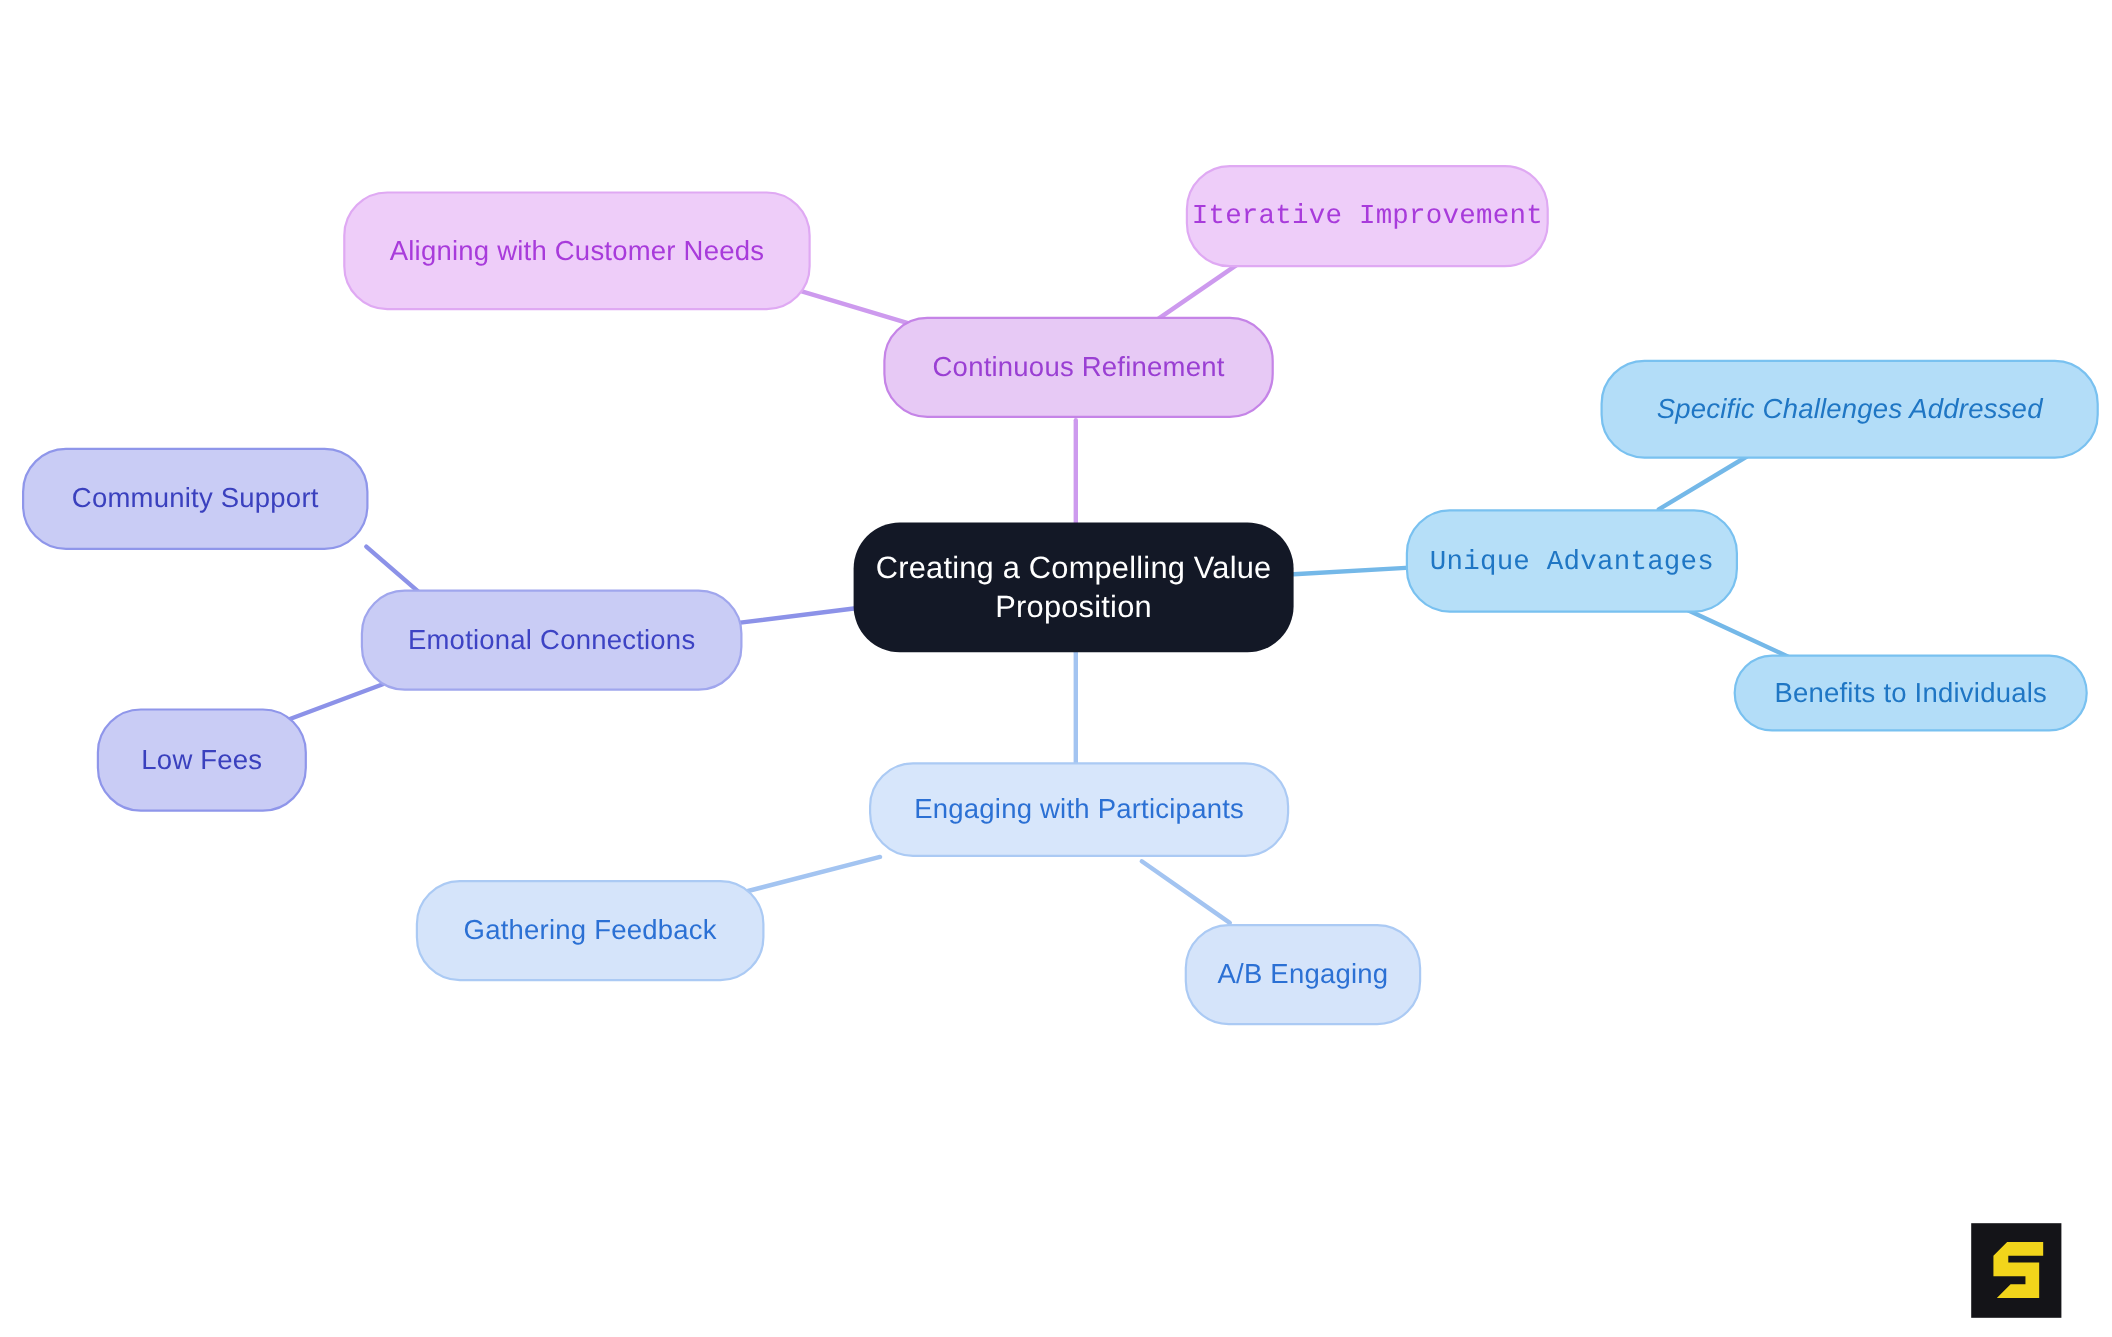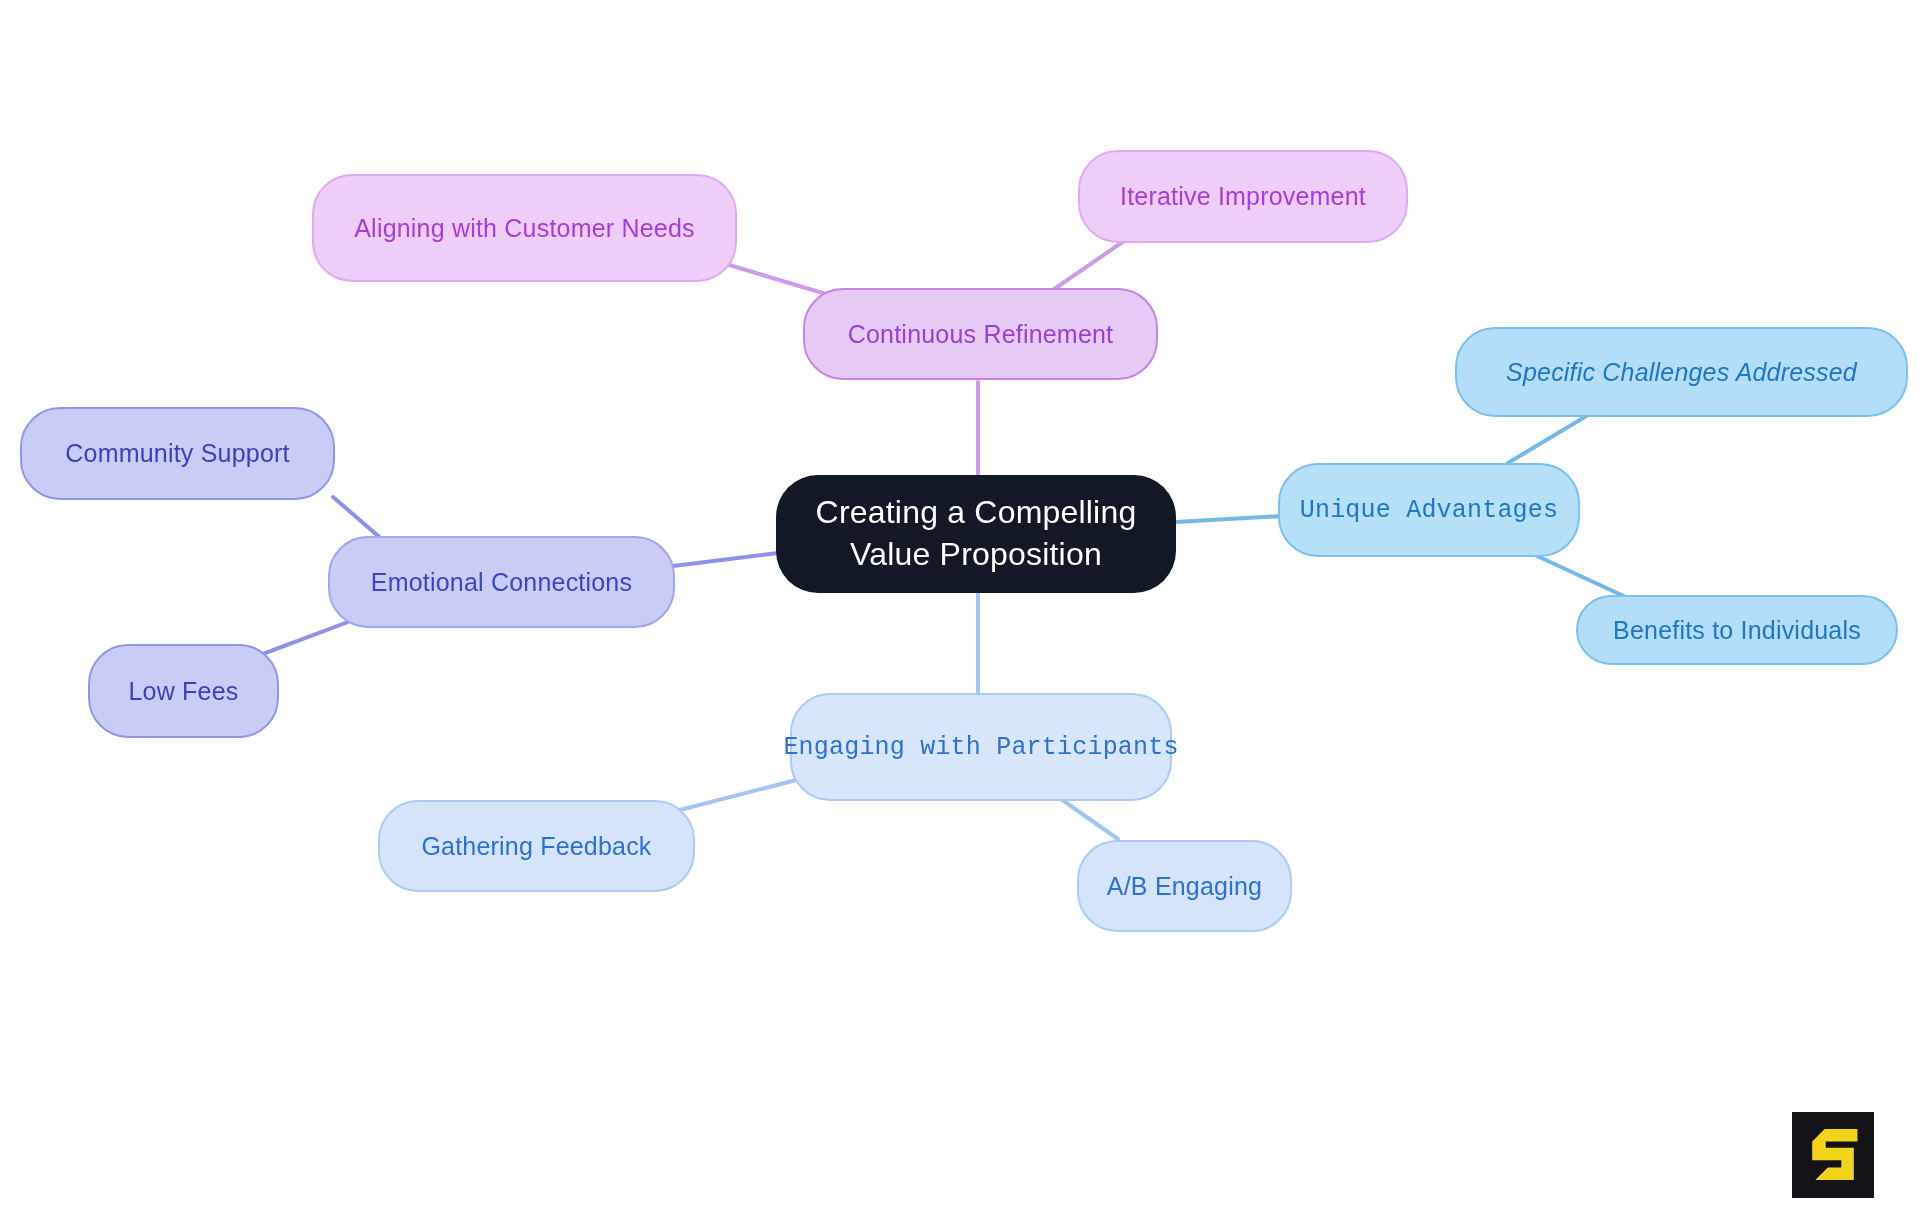--- a/index.html
+++ b/index.html
@@ -19,49 +19,49 @@
     position:absolute;z-index:2;box-sizing:border-box;
     display:flex;align-items:center;justify-content:center;
     text-align:center;border-radius:40px;font-size:25px;
     letter-spacing:0.2px;
   }
   .branch,.child{border:2px solid transparent;white-space:nowrap;}
 
   .root-node{
     left:776px;top:475px;width:400px;height:118px;
     background:#131826;color:#ffffff;border-radius:42px;
-    font-size:32px;line-height:1.3;padding:0 18px;white-space:normal;
+    font-size:28px;line-height:1.3;padding:0 18px;white-space:normal;
   }
 
   
   .purple-parent{background:#e7c9f5;border-color:#c584e7;color:#9a3fd3;}
   .purple-child {background:#eecdf9;border-color:#dfa9f3;color:#a83bdb;}
   
   .lav-parent{background:#c9ccf5;border-color:#a0a6ed;color:#3d43c4;}
   .lav-child {background:#c9ccf5;border-color:#8f96ea;color:#3a40be;}
   
   .blue-parent{background:#b6dff8;border-color:#79c1f0;color:#1f76c4;}
   .blue-child {background:#b3ddf8;border-color:#79c1f0;color:#1f76c4;}
   
   .sky-parent{background:#d7e6fb;border-color:#abcaf4;color:#2b70d4;}
   .sky-child {background:#d5e4fa;border-color:#abcaf4;color:#2b70d4;}
 
   #n-continuous{left:803px;top:288px;width:355px;height:92px;}
   #n-aligning  {left:312px;top:174px;width:425px;height:108px;}
-  #n-iterative {left:1078px;top:150px;width:330px;height:93px;}
+  #n-iterative {left:1078px;top:150px;width:330px;height:93px;font-family:Liberation Mono, monospace;}
 
   #n-emotional {left:328px;top:536px;width:347px;height:92px;}
   #n-community {left:20px;top:407px;width:315px;height:93px;}
   #n-lowfees   {left:88px;top:644px;width:191px;height:94px;}
 
   #n-unique    {left:1278px;top:463px;width:302px;height:94px;font-family:Liberation Mono, monospace;}
   #n-specific  {left:1455px;top:327px;width:453px;height:90px;font-style:italic;}
   #n-benefits  {left:1576px;top:595px;width:322px;height:70px;}
 
-  #n-engaging  {left:790px;top:693px;width:382px;height:108px;font-family:Liberation Mono, monospace;}
+  #n-engaging  {left:790px;top:693px;width:382px;height:86px;}
   #n-gathering {left:378px;top:800px;width:317px;height:92px;}
   #n-abtesting {left:1077px;top:840px;width:215px;height:92px;}
 
   .brand{
     position:absolute;left:1792px;top:1112px;width:82px;height:86px;
     background:#141418;z-index:3;display:flex;align-items:center;justify-content:center;
   }
   .brand svg{width:52px;height:56px;display:block;}
 </style>
 </head>

